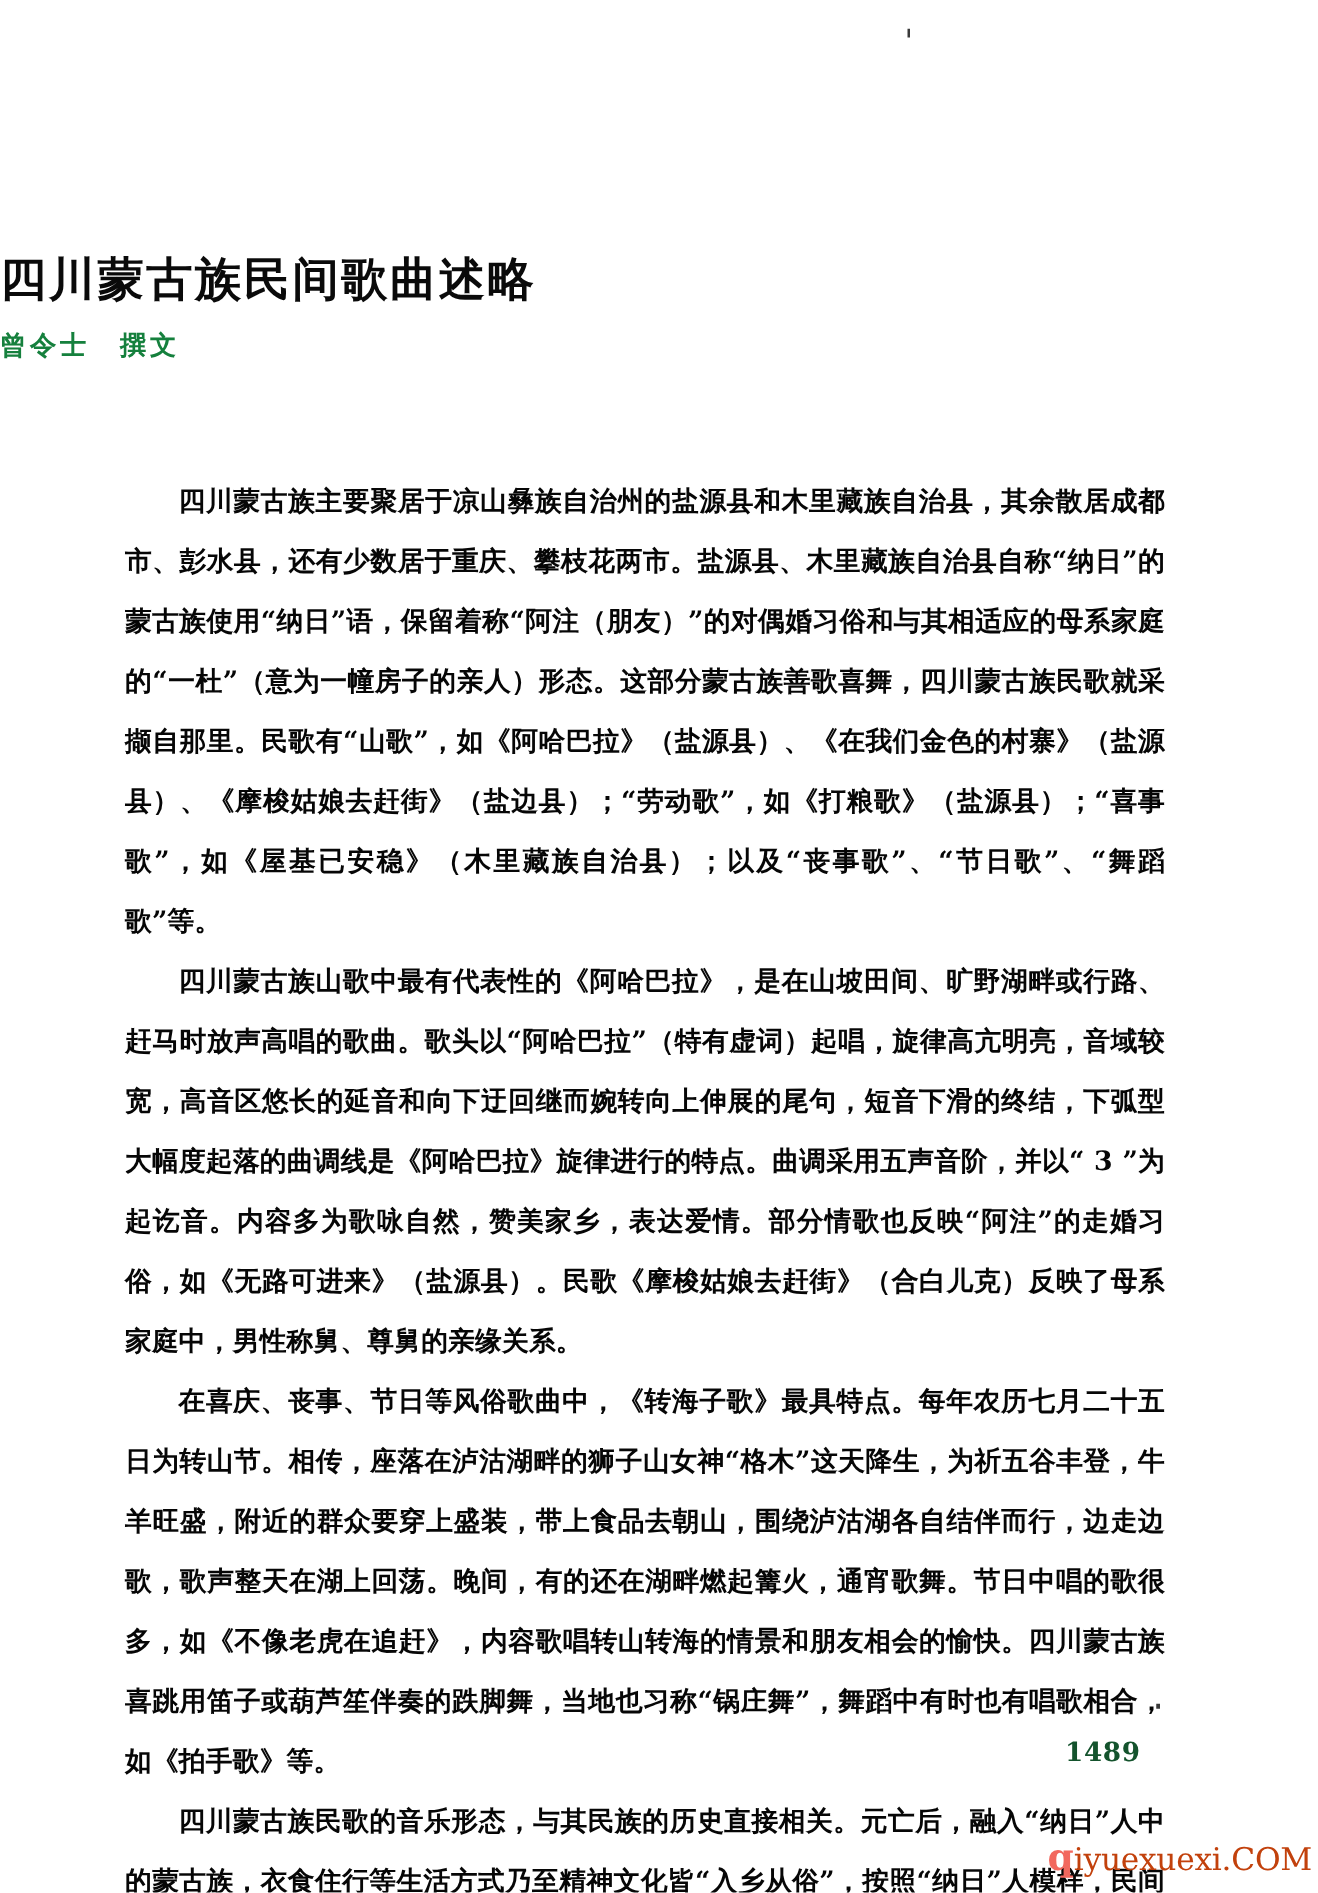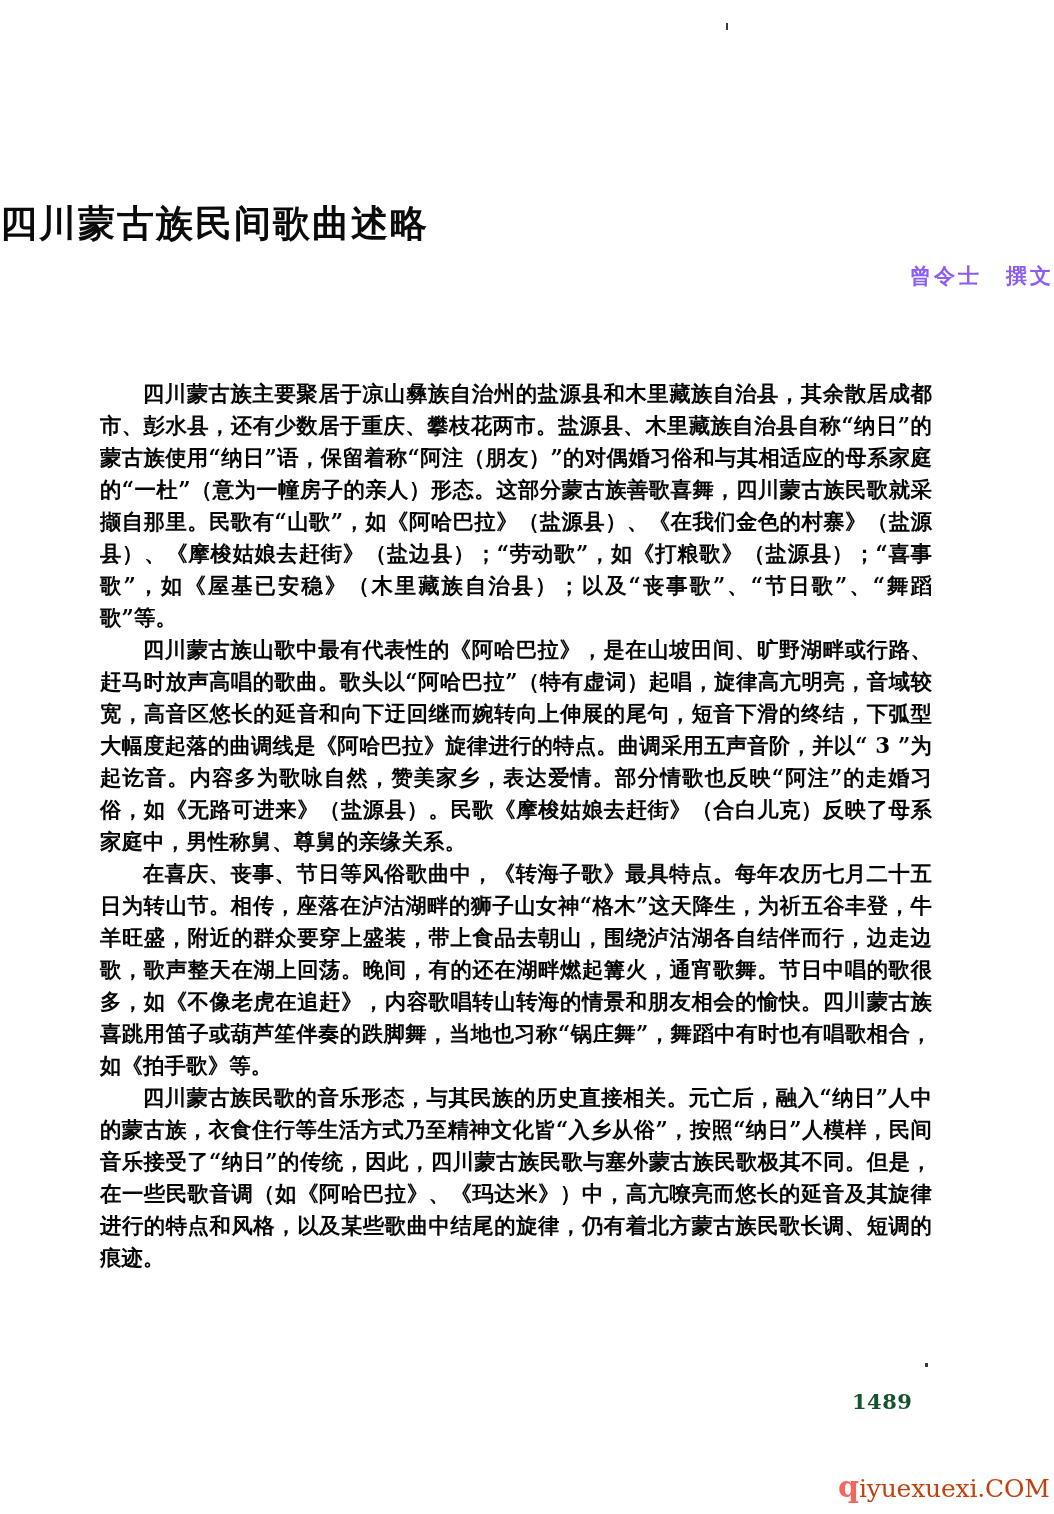--- a/index.html
+++ b/index.html
@@ -35,40 +35,40 @@
     letter-spacing: 2px;
     color: #0a0a0a;
     white-space: nowrap;
   }
 
   .doc-byline {
     position: absolute;
     left: 0;
     right: 0;
     top: 262px;
-    text-align: right;
+    text-align: left;
     font-size: 21px;
     line-height: 28px;
     font-weight: 600;
     letter-spacing: 3px;
-    color: #8b5cf6;
+    color: #15803d;
     white-space: nowrap;
   }
 
   
   .body-col {
     position: absolute;
     left: 100px;
     top: 378px;
     width: 832px;
   }
 
   .para {
     font-size: 21.4px;
-    line-height: 32px;
+    line-height: 48px;
     font-weight: 600;
     text-align: justify;
     text-align-last: left;
     text-justify: inter-character;
     letter-spacing: 0.15px;
     margin: 0;
     color: #060606;
     word-break: break-all;
     text-indent: 2em;
   }

